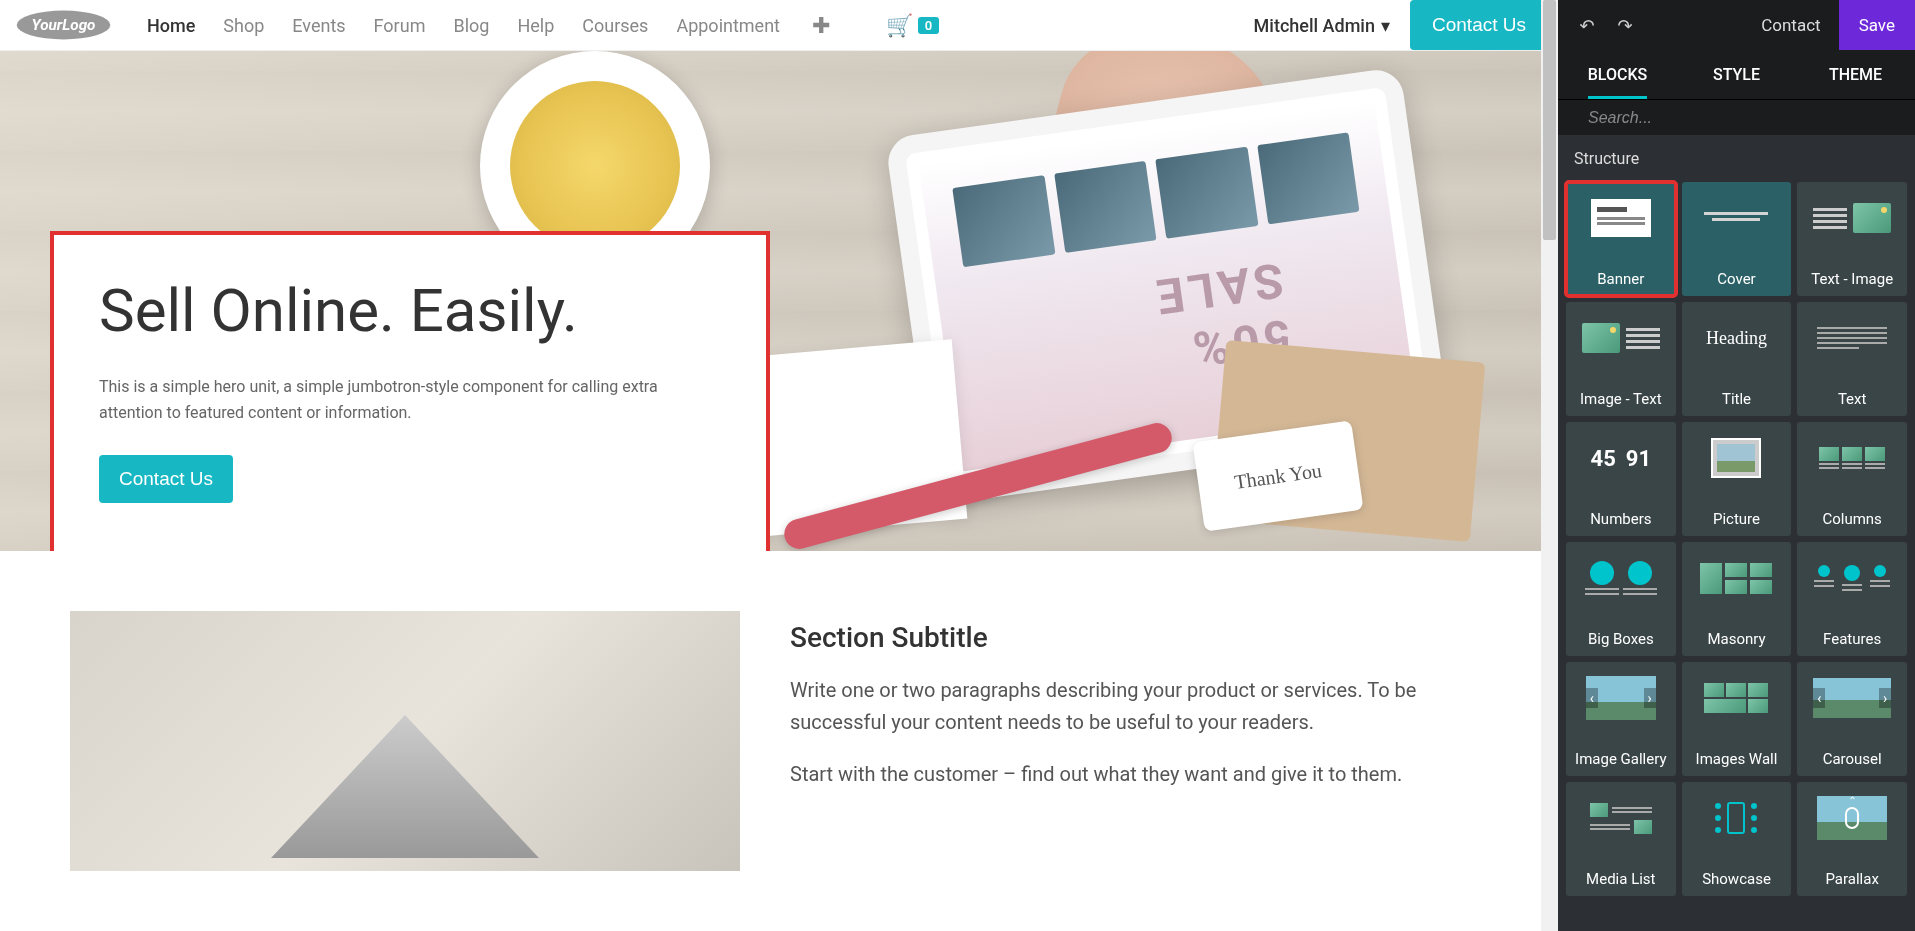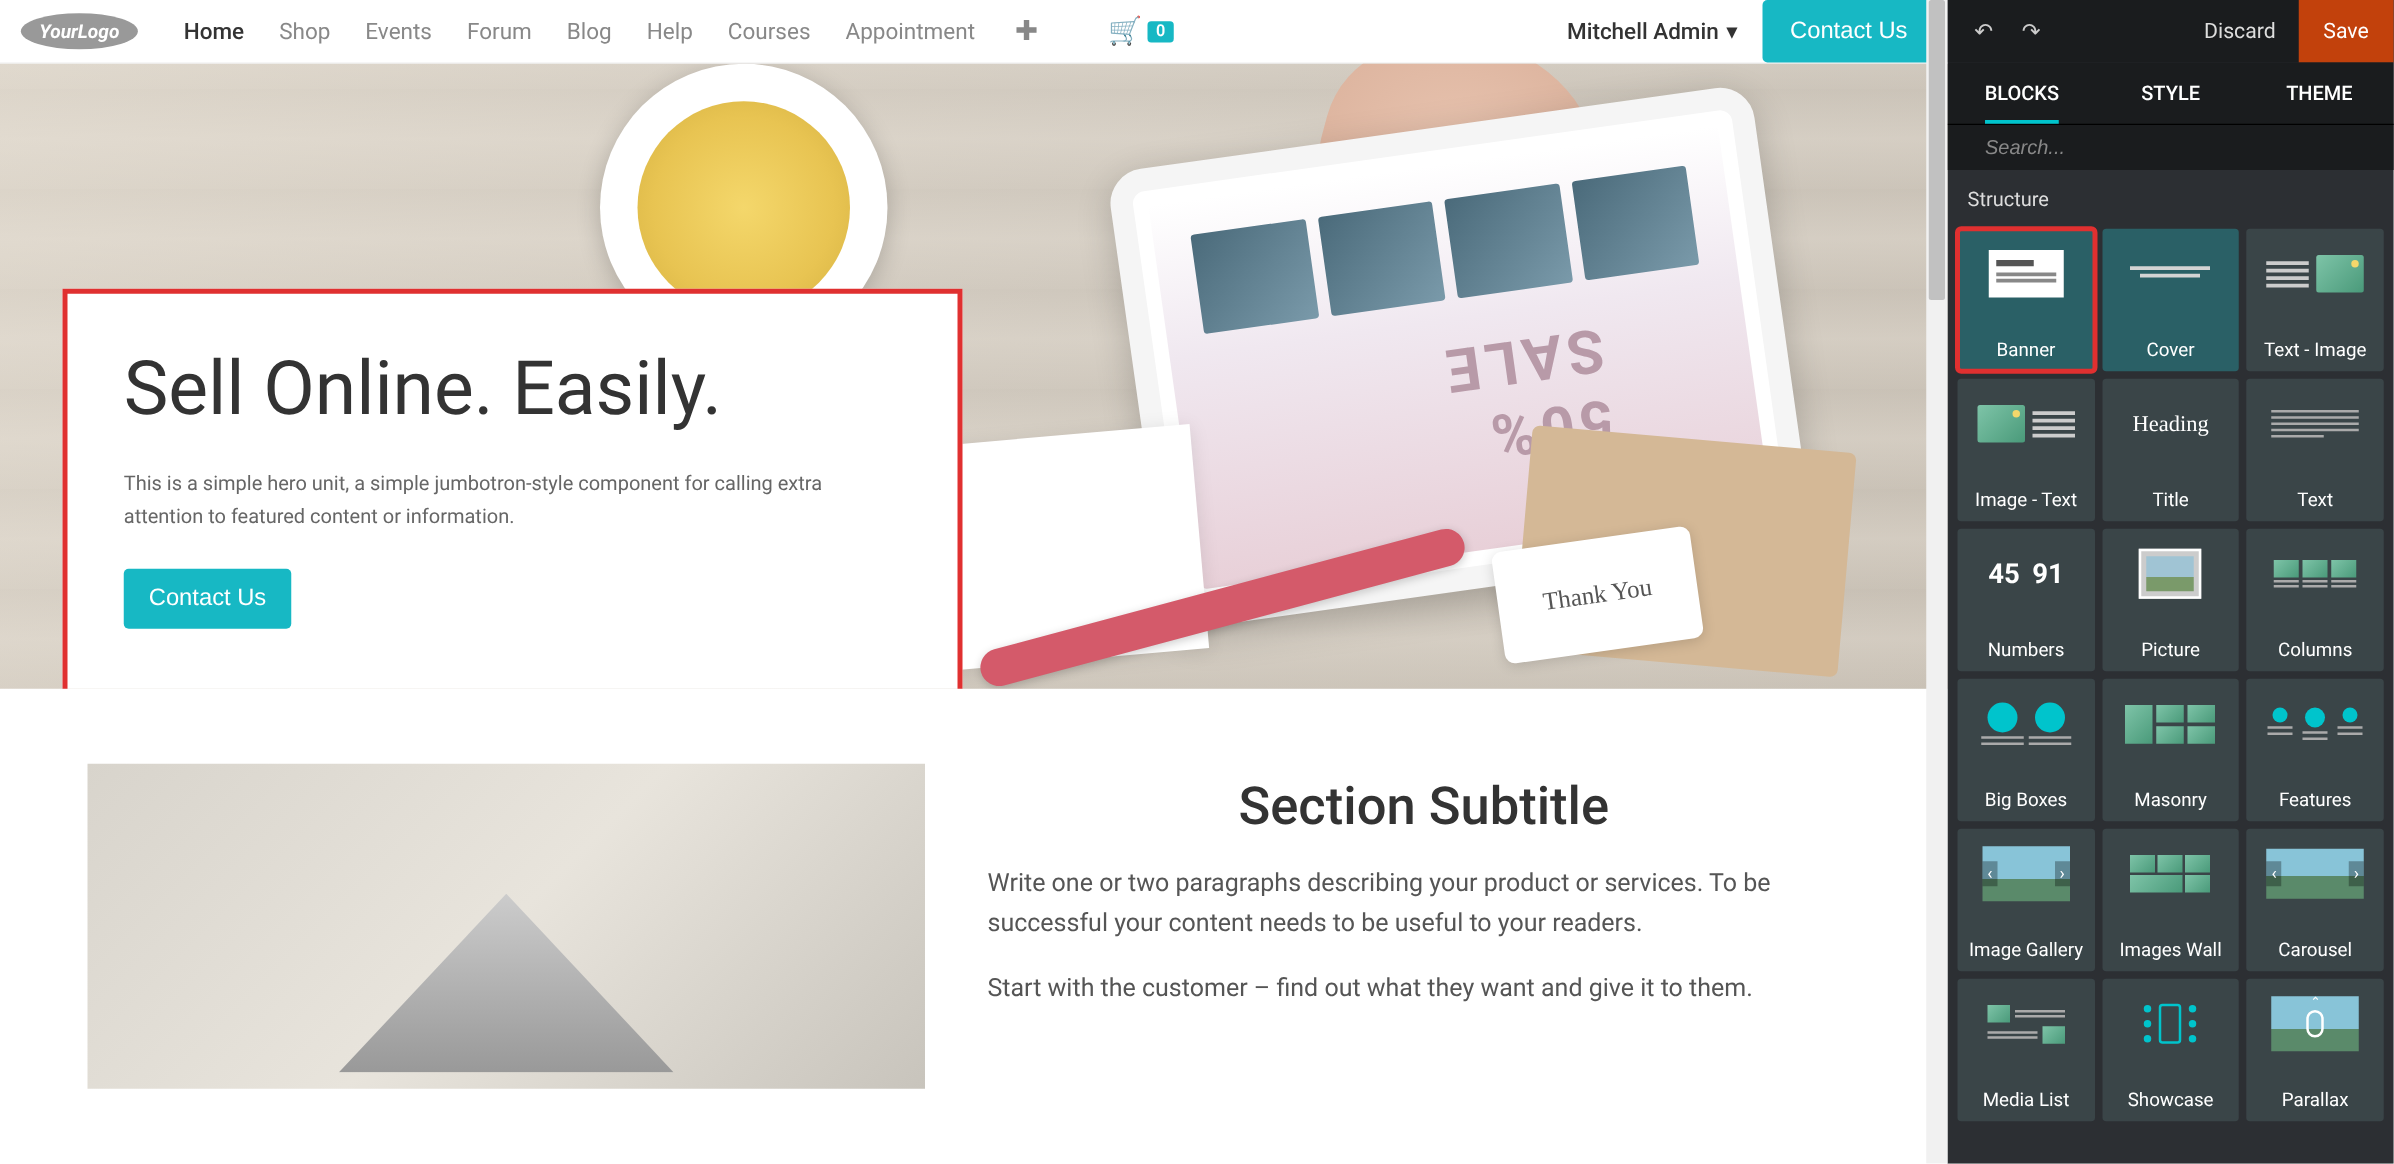--- a/index.html
+++ b/index.html
@@ -44,34 +44,34 @@
 .hero-card { position: absolute; left: 50px; top: 180px; width: 720px; height: 330px; background: #fff; padding: 40px 45px; border: 4px solid #e03030; }
 .hero-title { font-size: 60px; color: #333; font-weight: 400; margin-bottom: 28px; }
 .hero-sub { font-size: 16px; color: #666; line-height: 1.6; margin-bottom: 30px; }
 .hero-btn { background: #17b8c4; color: #fff; border: none; padding: 13px 20px; font-size: 19px; border-radius: 4px; cursor: pointer; }
 
 
 .content-section { padding: 60px 70px; display: flex; gap: 50px; background: #fff; }
 .sec-img { width: 670px; height: 260px; background: linear-gradient(135deg, #d8d4cc 0%, #e8e4dc 50%, #c8c4bc 100%); position: relative; overflow: hidden; }
 .sec-img::after { content: ''; position: absolute; left: 25%; top: 40%; width: 50%; height: 55%; background: linear-gradient(180deg, #ccc 0%, #999 100%); clip-path: polygon(10% 100%, 50% 0%, 90% 100%); }
 .sec-text { flex: 1; padding-top: 10px; }
-.sec-title { font-size: 42px; color: #333; font-weight: 500; margin-bottom: 20px; text-align: center; }
+.sec-title { font-size: 28px; color: #333; font-weight: 500; margin-bottom: 20px; }
 .sec-para { font-size: 20px; color: #555; line-height: 1.6; margin-bottom: 20px; }
 
 
 .scrollbar-v { position: absolute; right: 0; top: 0; bottom: 0; width: 17px; background: #f1f1f1; }
 .scrollbar-thumb { position: absolute; top: 0; left: 2px; right: 2px; height: 240px; background: #c1c1c1; border-radius: 2px; }
 
 
 .side-top { height: 50px; background: #1a1c1e; display: flex; align-items: center; }
 .side-top-icons { display: flex; gap: 8px; padding: 0 14px; }
 .icon-btn { width: 30px; height: 30px; display: flex; align-items: center; justify-content: center; color: #ccc; cursor: pointer; font-size: 18px; }
 .side-top-spacer { flex: 1; }
 .discard { color: #ddd; padding: 0 18px; font-size: 17px; cursor: pointer; }
-.save { background: #c2410c; color: #fff; padding: 15px 20px; font-size: 17px; cursor: pointer; height: 50px; display: flex; align-items: center; }
+.save { background: #6d28d9; color: #fff; padding: 15px 20px; font-size: 17px; cursor: pointer; height: 50px; display: flex; align-items: center; }
 
 .side-tabs { height: 50px; background: #1a1c1e; display: flex; border-bottom: 1px solid #000; }
 .side-tab { flex: 1; display: flex; align-items: center; justify-content: center; color: #fff; font-size: 16px; font-weight: 500; cursor: pointer; position: relative; }
 .side-tab.active::after { content: ''; position: absolute; bottom: 0; left: 25%; right: 25%; height: 3px; background: #00c4cc; }
 
 .side-search { background: #1a1c1e; padding: 8px 30px; }
 .side-search input { width: 100%; background: transparent; border: none; color: #ccc; font-size: 16px; font-style: italic; outline: none; }
 .side-search input::placeholder { color: #888; }
 
 .side-section-title { padding: 14px 16px 8px; color: #ddd; font-size: 16px; }
@@ -216,21 +216,21 @@
     </div>
   </div>
 
   <div class="sidebar">
     <div class="side-top">
       <div class="side-top-icons">
         <div class="icon-btn">↶</div>
         <div class="icon-btn">↷</div>
       </div>
       <div class="side-top-spacer"></div>
-      <div class="discard">Discard</div>
+      <div class="discard">Contact</div>
       <div class="save">Save</div>
     </div>
     <div class="side-tabs" id="side-tabs">
         <div class="side-tab active">BLOCKS</div>
         <div class="side-tab">STYLE</div>
         <div class="side-tab">THEME</div>
       </div>
     <div class="side-search">
       <input type="text" placeholder="Search..." style="">
     </div>

